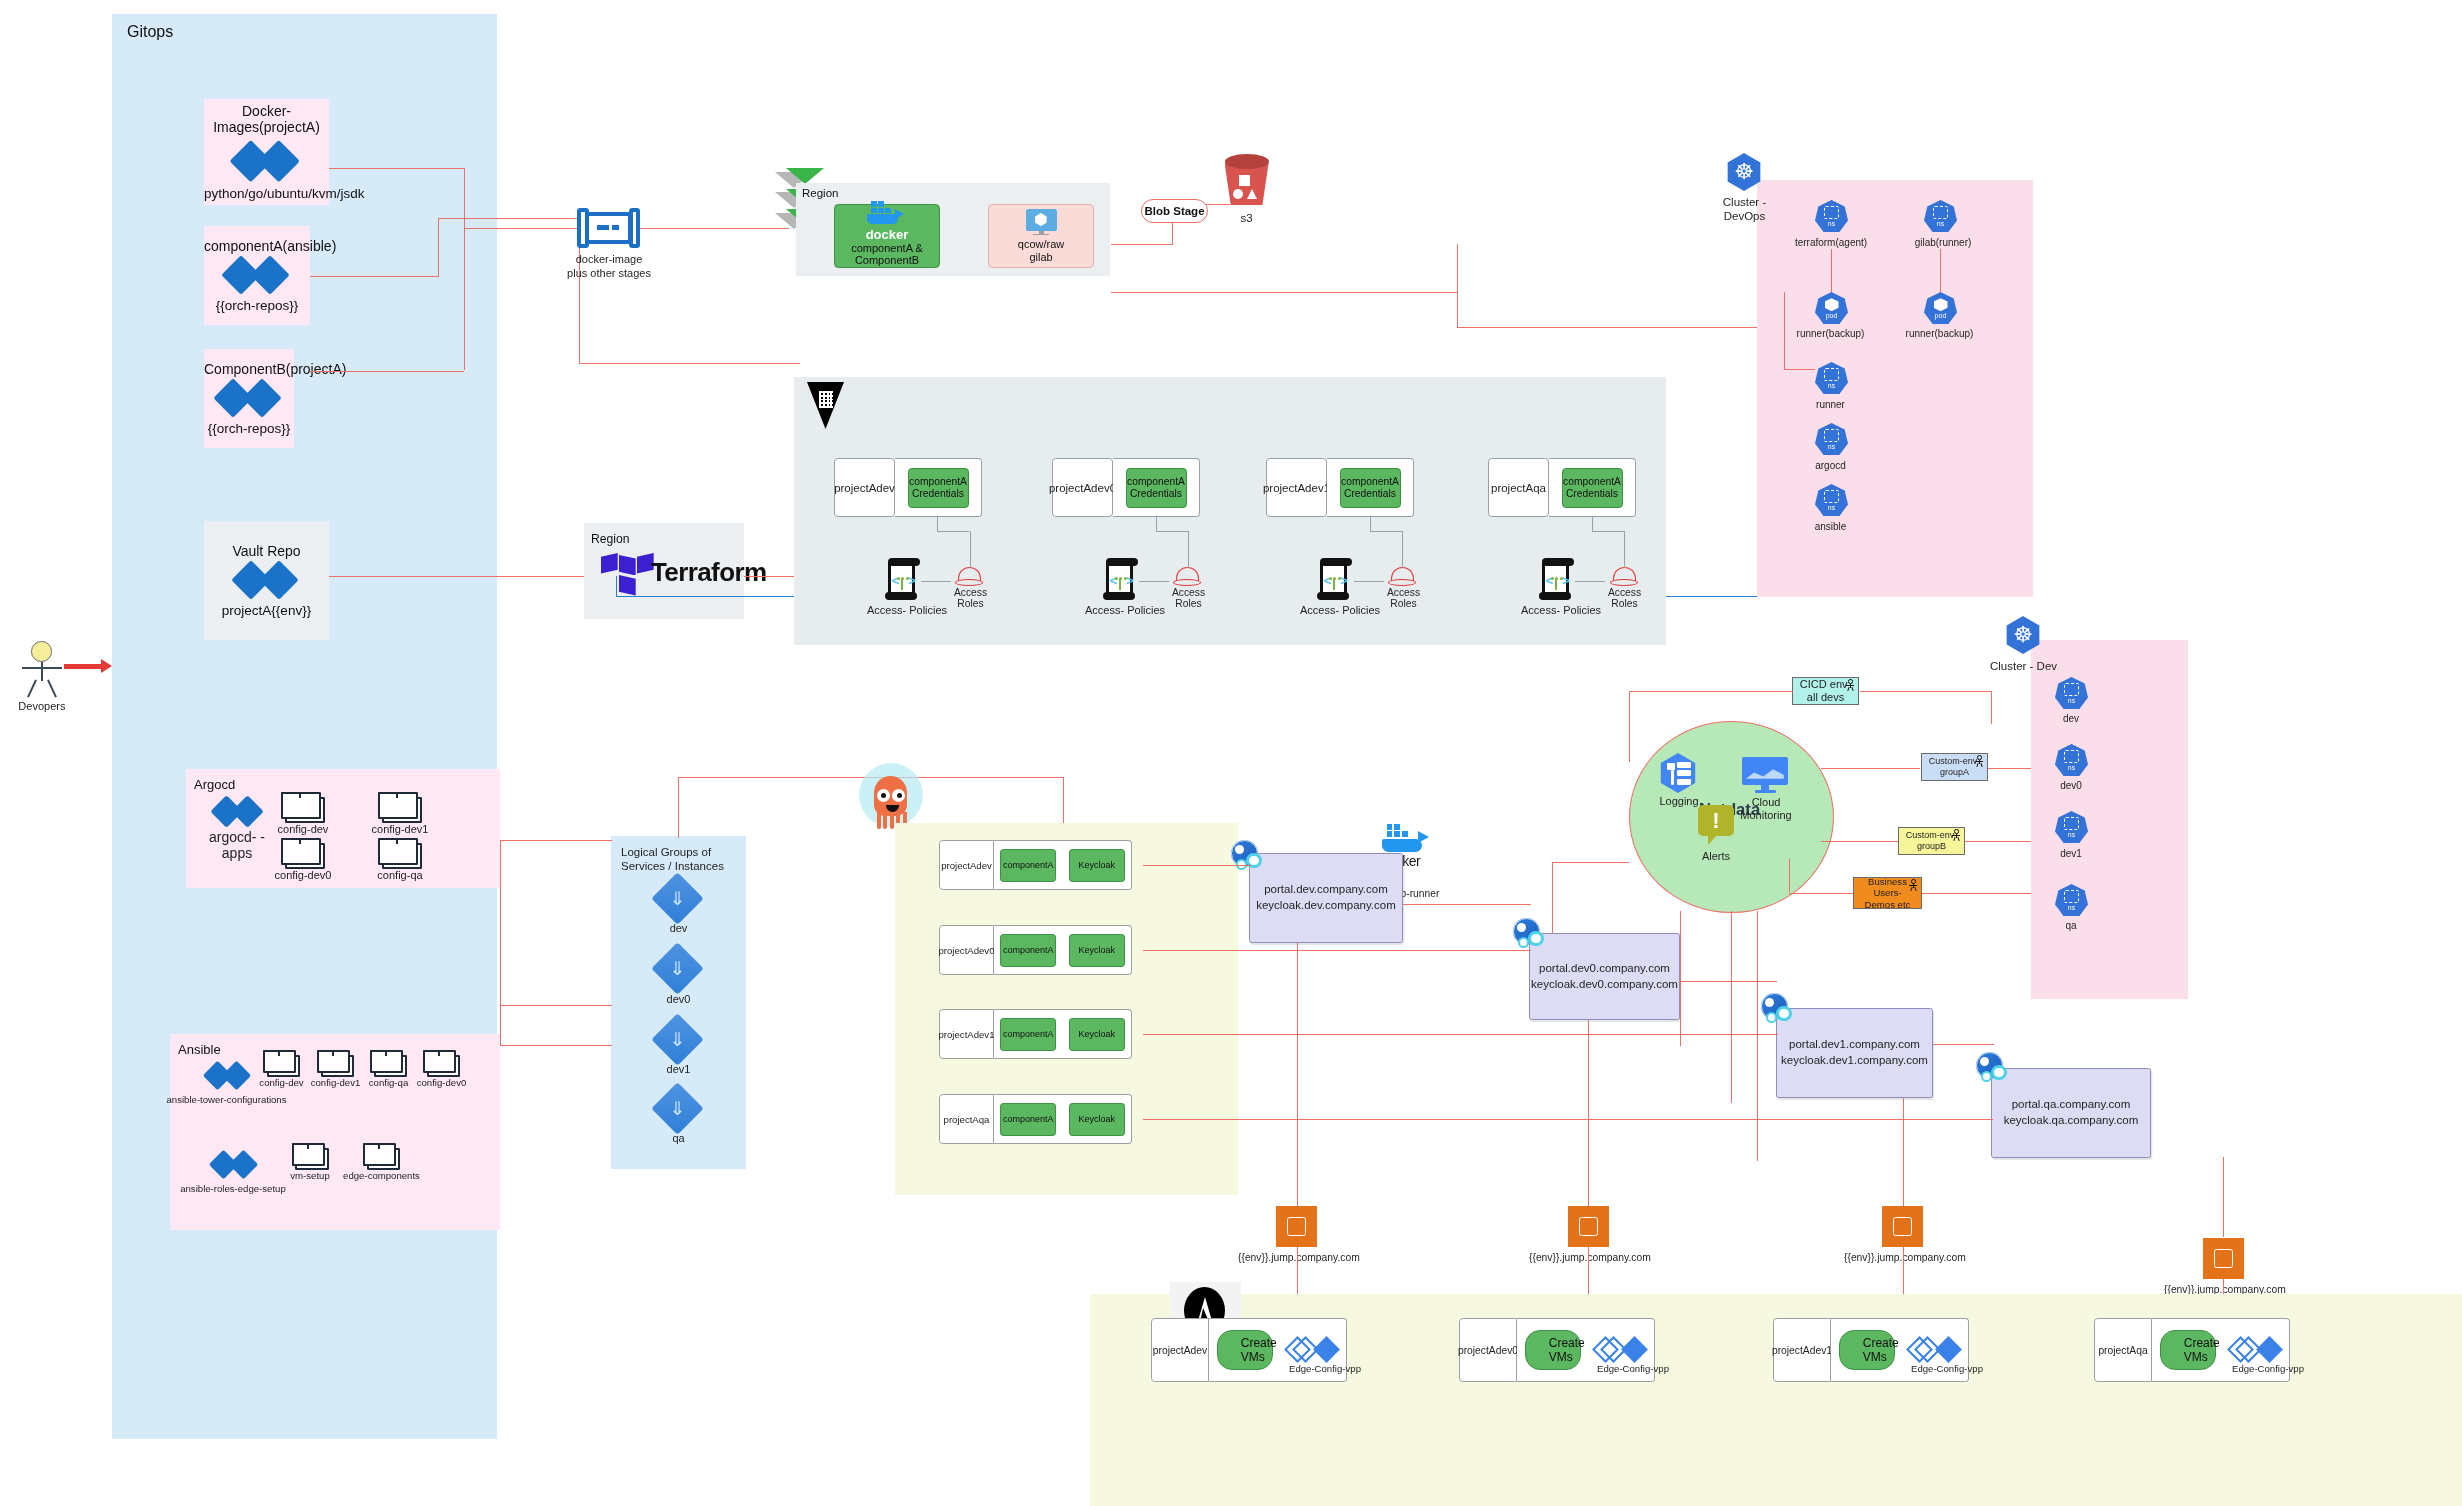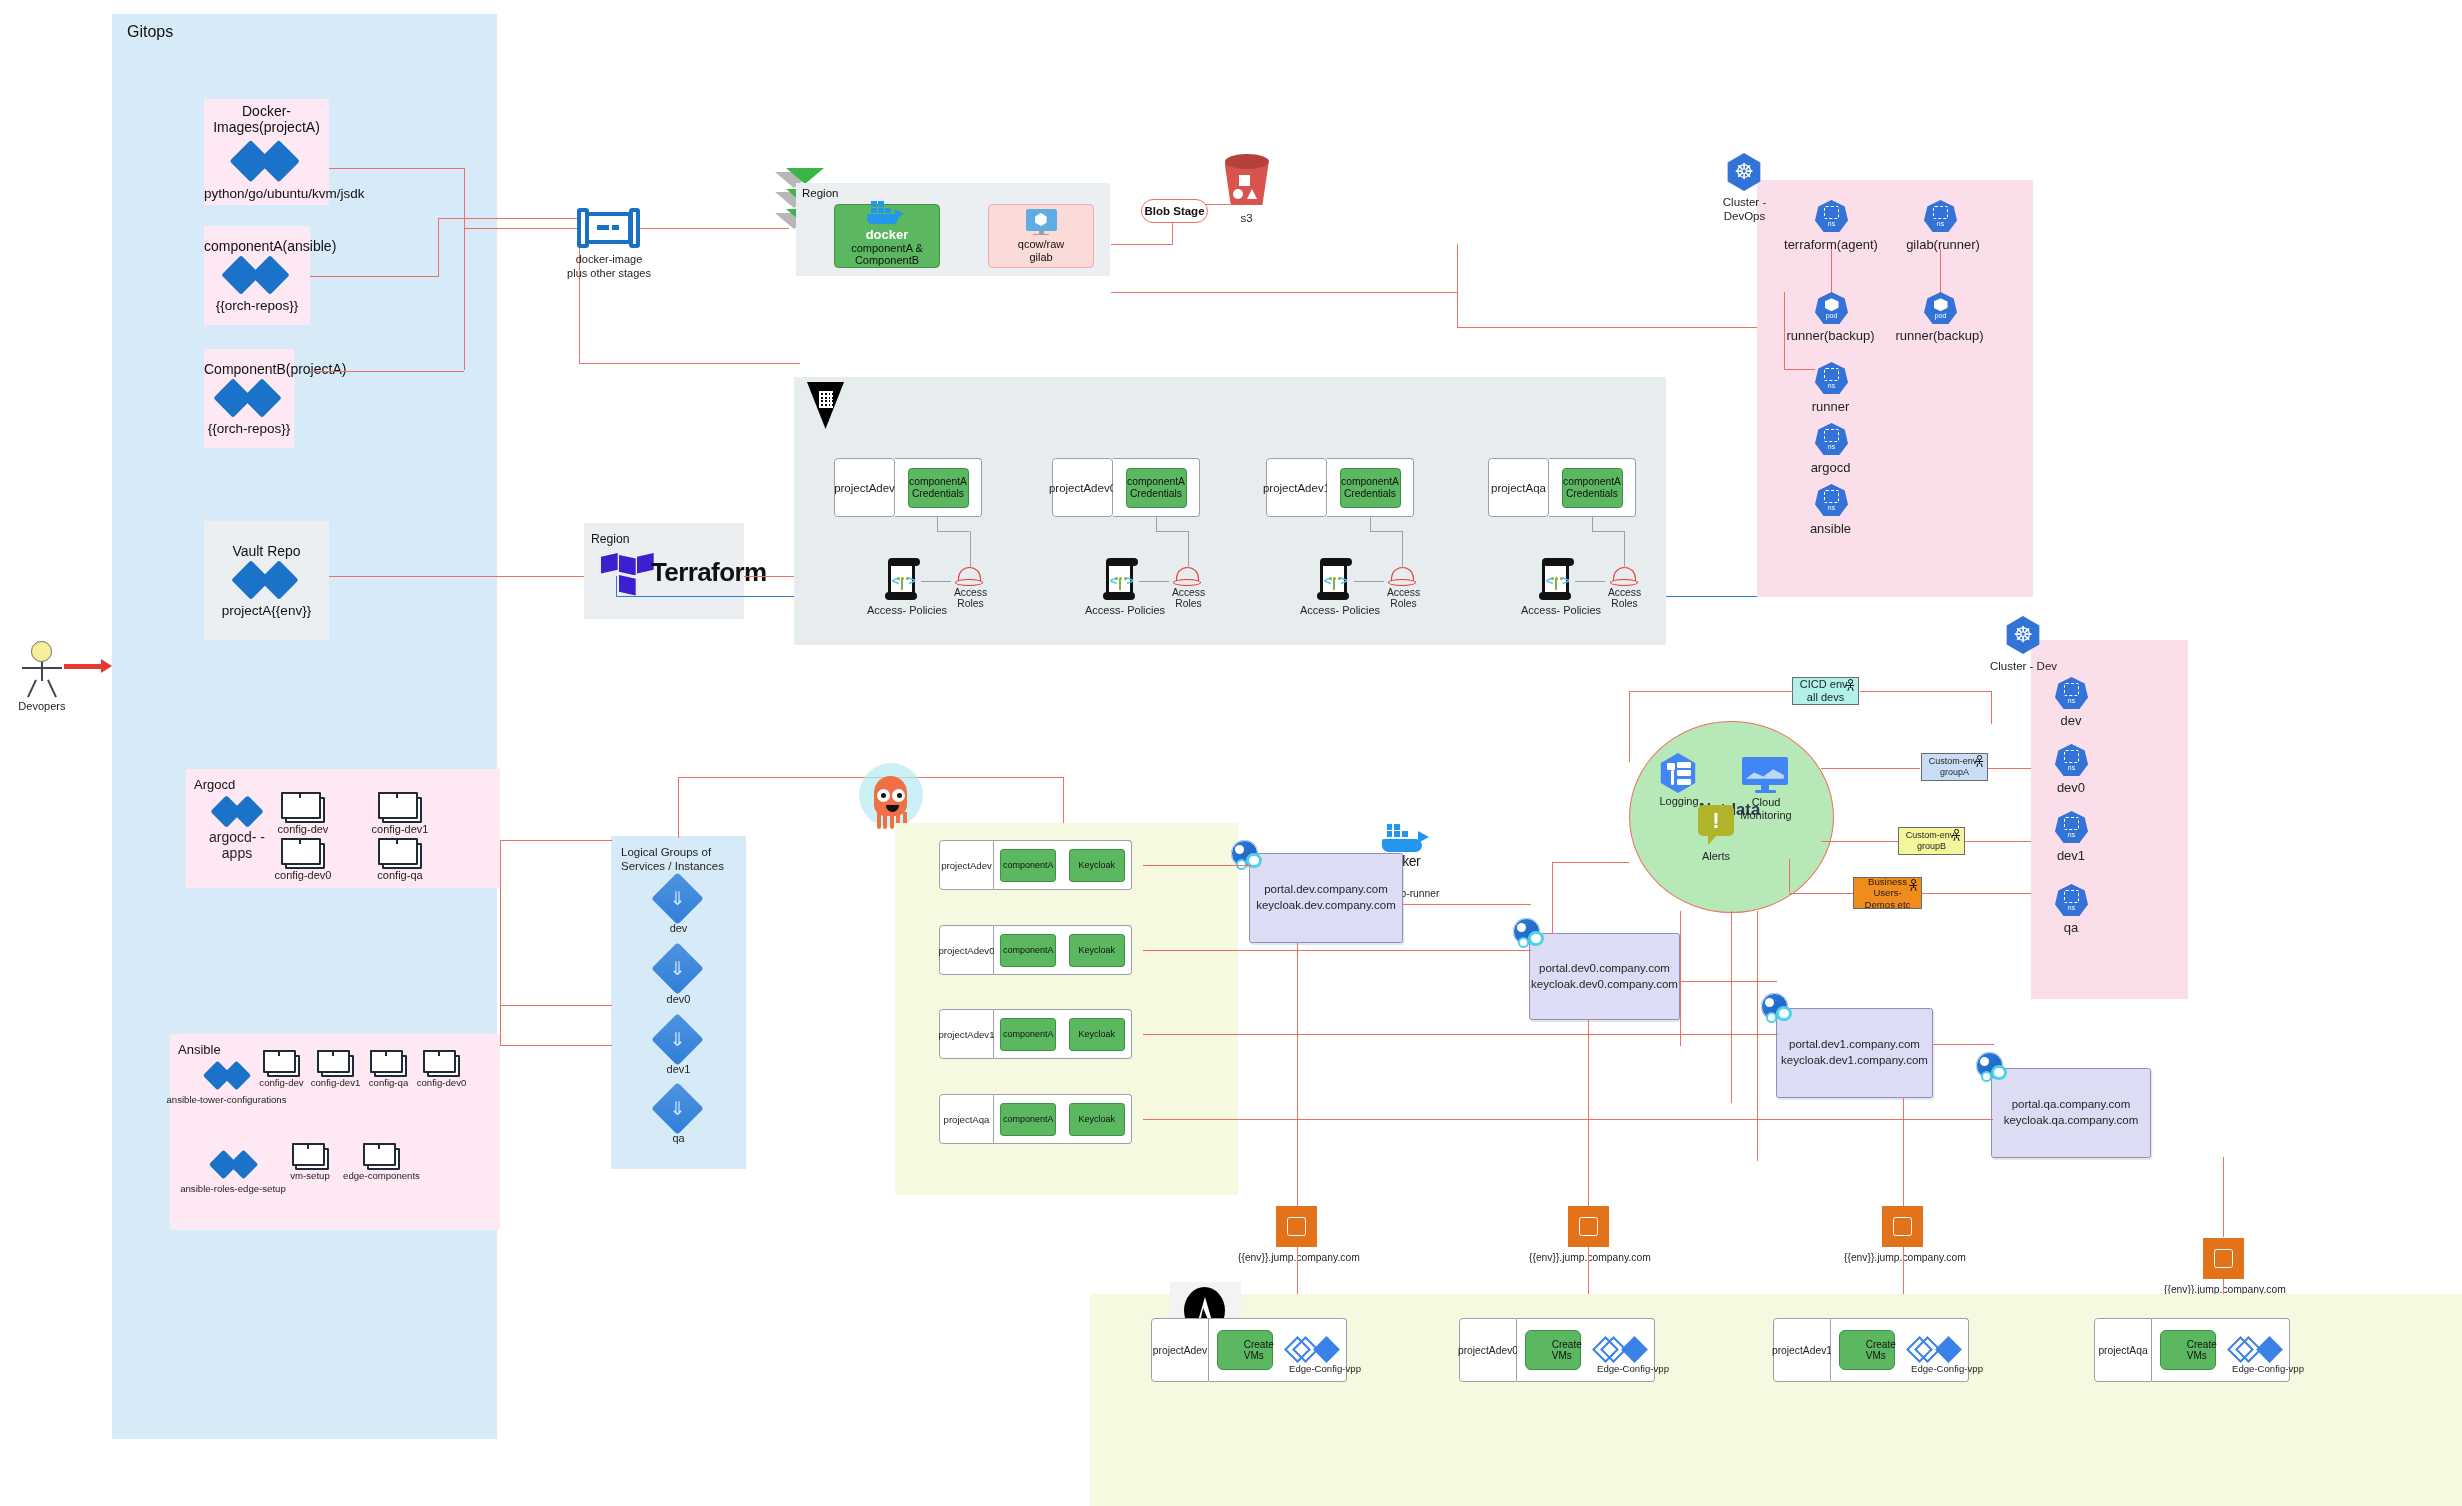--- a/index.html
+++ b/index.html
@@ -112,21 +112,21 @@
     display:flex; align-items:center; justify-content:center; color:#fff; font-size:22px;}
   .cluster-panel{ position:absolute; background:#fadeea; }
   .cluster-title{ position:absolute; font-size:11.5px; text-align:center; line-height:1.2;}
   .hept{ position:absolute; width:33px; height:33px; background:#3372d6;
     clip-path:polygon(50% 0%, 90% 20%, 100% 62%, 74% 97%, 26% 97%, 0% 62%, 10% 20%);
     display:flex; flex-direction:column; align-items:center; justify-content:center;}
   .hept .ns-sq{ width:15.4px; height:13px; border:1.3px dashed #fff; border-radius:1.9px;}
   .hept .ns-t{ font-size:7px; color:#fff; margin-top:0.6px;}
   .hept .cube{ width:14px; height:13px; background:#fff;
     clip-path:polygon(50% 0%,100% 26%,100% 74%,50% 100%,0% 74%,0% 26%);}
-  .hept-lbl{ position:absolute; font-size:13px; text-align:center; white-space:nowrap;}
+  .hept-lbl{ position:absolute; font-size:10px; text-align:center; white-space:nowrap;}
 
   
   #lg-panel{ left:611px; top:836px; width:135px; height:333px; background:#d6eaf8;}
   .diamond{ position:absolute; width:37px; height:37px; background:linear-gradient(135deg,#4f93e0,#2f7fd8); transform:rotate(45deg); border-radius:3.2px;}
   .diamond-ico{ position:absolute; width:37px; height:37px; display:flex; align-items:center; justify-content:center;
     color:#cfe8ff; font-size:19px;}
   .dia-lbl{ position:absolute; font-size:11px; text-align:center;}
 
   
   #svc-panel{ left:895px; top:823px; width:343px; height:372px; background:#f7f8e0;}
@@ -200,22 +200,22 @@
   .jump .chip{ width:19px; height:19px; border:1.9px solid #fff; border-radius:2.6px;}
   .jump-lbl{ position:absolute; font-size:10.3px; text-align:center; white-space:nowrap;}
 
   
   #bottom-band{ left:1090px; top:1294px; width:1372px; height:212px; background:#f7f8e0;}
   .vm-row{ position:absolute; height:64px; display:flex;}
   .vm-left{ width:58px; border:0.6px solid #9aa0a6; border-radius:3.8px 0 0 3.8px; background:#fff;
     display:flex; align-items:center; justify-content:center; font-size:10.3px;}
   .vm-right{ width:138px; border:0.6px solid #9aa0a6; border-left:none; border-radius:0 3.8px 3.8px 0; background:#fff;
     display:flex; align-items:center; justify-content:space-around;}
-  .vm-green{ width:56px; height:40px; background:#5cb860; border:0.6px solid #3d9142; border-radius:6px;
-    display:flex; align-items:center; justify-content:center; font-size:10px; color:#111;padding-left:28px;}
+  .vm-green{ width:56px; height:40px; background:#5cb860; border:0.6px solid #3d9142; border-radius:15px;
+    display:flex; align-items:center; justify-content:center; font-size:12px; color:#111;padding-left:28px;}
   .vppico{ position:relative; width:50px; height:33px;}
   .vppico .d{ position:absolute; width:19px; height:19px; transform:rotate(45deg); border:2.6px solid #3b82e8; top:6.4px;}
   .vppico .dsolid{ position:absolute; width:19px; height:19px; transform:rotate(45deg); background:#3b82e8; top:6.4px; right:2.6px;}
   .vpp-lbl{ position:absolute; font-size:9.6px; white-space:nowrap;}
 
   
   #ansible-logo{ left:1170px; top:1282px; width:71px; height:71px; background:#f3f3f3;}
   #ansible-logo .circle{ position:absolute; left:14px; top:5.1px; width:41px; height:47px; background:#000; border-radius:50%;}
   #ansible-logo .a{ position:absolute; left:28px; top:15.4px; width:0;height:0;border-left:7px solid transparent;border-right:7px solid transparent;border-bottom:24.4px solid #fff;}
   #ansible-logo .amask{ position:absolute; left:30px; top:26px; width:9px; height:14px; background:#000;

